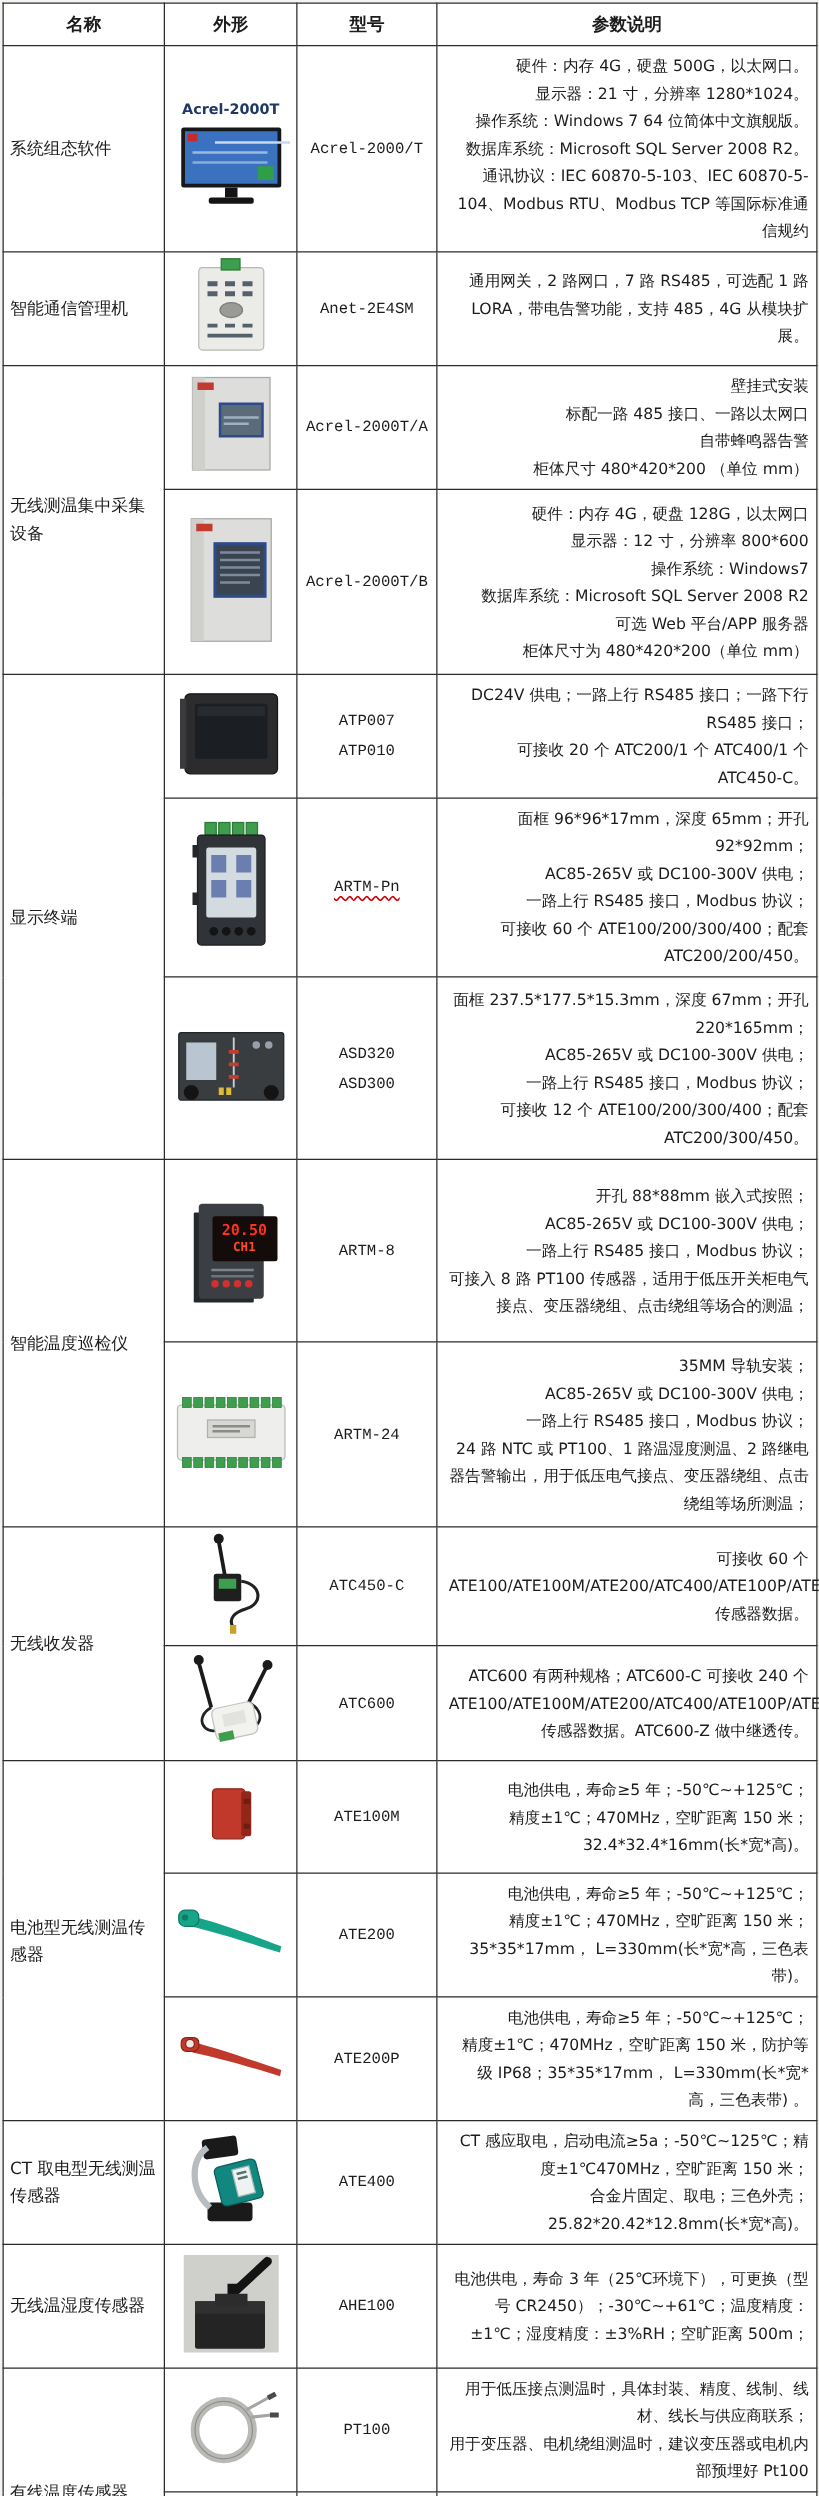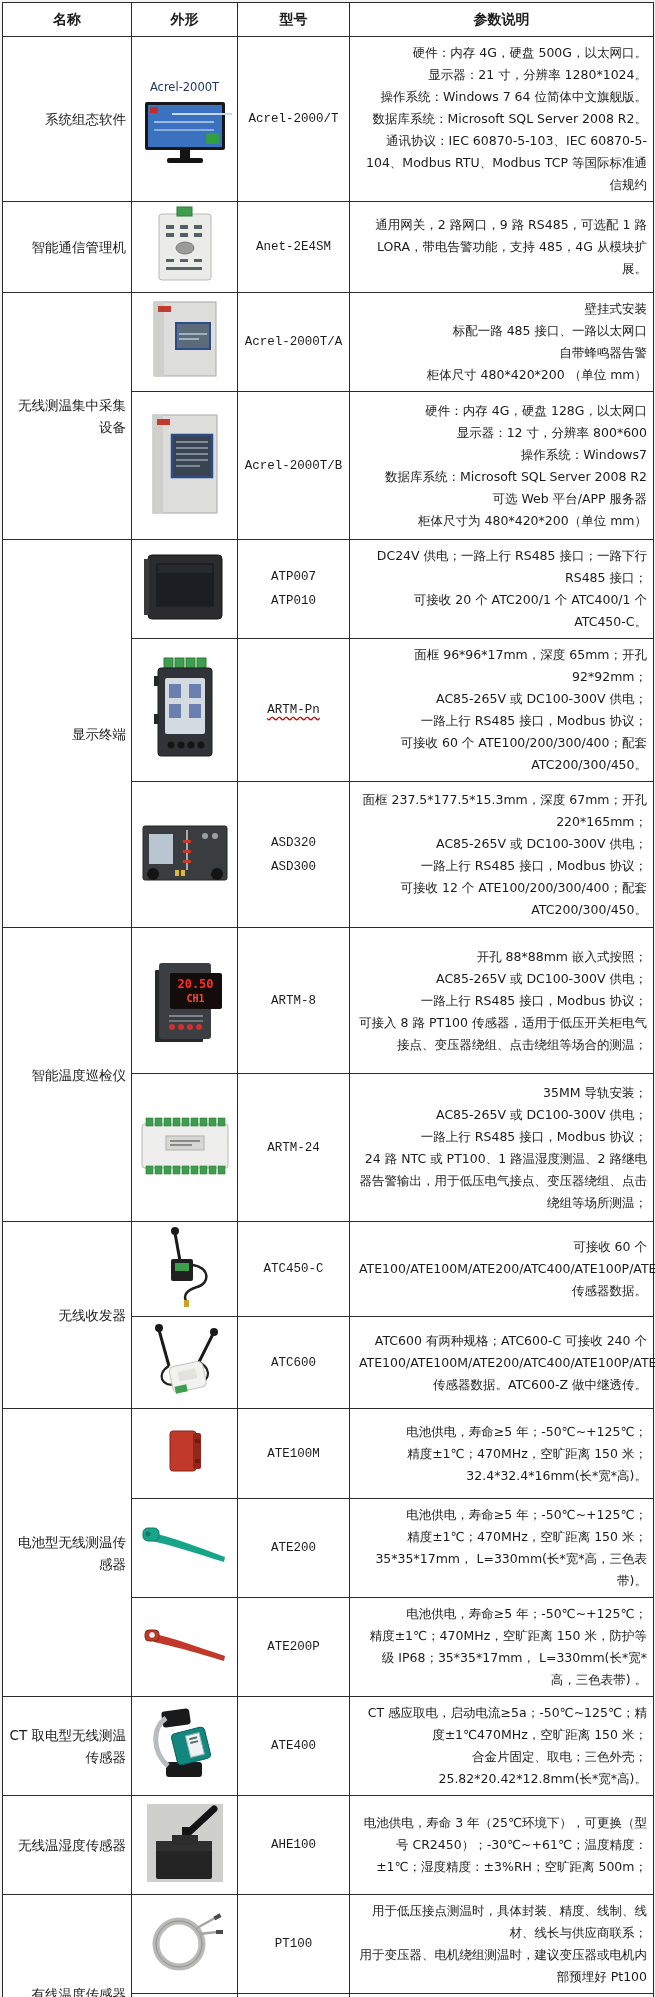--- a/index.html
+++ b/index.html
@@ -11,29 +11,29 @@
   }
   .page { width:655px; background:#f4f4f2; padding:2px; box-sizing:border-box; }
   table.spec { border-collapse:collapse; width:651px; table-layout:fixed; background:#fff; }
   .spec th, .spec td {
     border:1.6px solid #2b2b2b;
     padding:2px 5px;
     box-sizing:border-box;
     vertical-align:middle;
   }
   .spec th { font-size:14px; font-weight:bold; height:34px; text-align:center;margin-left:32px; }
-  td.name  { text-align:right; font-size:13.5px; line-height:22px; }
+  td.name  { text-align:left; font-size:13.5px; line-height:22px; }
   td.model { text-align:center; font-size:12.5px; line-height:24px; white-space:pre-line; font-family:Liberation Mono, monospace; }
   td.params{ font-size:12.5px; line-height:22px; white-space:pre-line; padding:5px 6px 5px 9px; text-align:right; }
   td.img   { text-align:center; padding:3px 2px; }
   .wavy { text-decoration:underline; text-decoration-style:wavy; text-decoration-color:#cc0000; text-underline-offset:3px; }
 
   
   .mon-wrap { display:inline-block; }
-  .mon-caption { font-weight:normal; color:#1f3864; font-size:11.5px; margin-bottom:8px; }
+  .mon-caption { font-weight:bold; color:#1f3864; font-size:11.5px; margin-bottom:8px; }
   .mon-screen { width:80px; height:48px; background:#3a72c0; border:3px solid #16181c; border-radius:2px;
                 position:relative; margin:0 auto; box-sizing:border-box; }
   .mon-red   { position:absolute; left:2px; top:2px; width:8px; height:6px; background:#c62b2b; }
   .mon-green { position:absolute; right:3px; bottom:3px; width:13px; height:11px; background:#2f9e44; }
   .mon-dash  { position:absolute; left:6px; top:16px; width:60px; height:2px; background:#9db9e2; box-shadow:0 8px 0 #8badd9, 18px -8px 0 #c8d8ef; }
   .mon-neck  { width:10px; height:8px; background:#141414; margin:0 auto; }
   .mon-base  { width:36px; height:5px; background:#141414; margin:0 auto; border-radius:2px; }
 
   
   .artm8 { width:52px; height:76px; background:#3b3f43; border-radius:3px; margin:0 auto; position:relative;
@@ -103,21 +103,21 @@
                 <rect x="40" y="28" width="8" height="4"></rect>
           <rect x="12" y="54" width="8" height="3"></rect>
                 <rect x="26" y="54" width="8" height="3"></rect>
                 <rect x="40" y="54" width="8" height="3"></rect>
           <rect x="12" y="62" width="36" height="3"></rect>
         </g>
         <ellipse cx="31" cy="43" rx="9" ry="6" fill="#9a9a96" stroke="#7d7d79"></ellipse>
       </svg>
     </td>
     <td class="model">Anet-2E4SM</td>
-    <td class="params">通用网关，2 路网口，9 路 RS485，可选配 1 路 LORA，带电告警功能，支持 485，4G 从模块扩展。</td>
+    <td class="params">通用网关，2 路网口，7 路 RS485，可选配 1 路 LORA，带电告警功能，支持 485，4G 从模块扩展。</td>
   </tr>
 
   <tr style="height:97px">
     <td class="name" rowspan="2">无线测温集中采集设备</td>
     <td class="img">
       <svg width="78" height="86" viewBox="0 0 78 86">
         <rect x="8" y="5" width="62" height="74" fill="#dddddb" stroke="#a8a8a4"></rect>
         <rect x="8" y="5" width="10" height="74" fill="#cfcfcc"></rect>
         <rect x="12" y="9" width="13" height="6" fill="#c23b2e"></rect>
         <rect x="30" y="26" width="34" height="26" fill="#5b6b7a" stroke="#2d4a8a" stroke-width="2"></rect>
@@ -197,21 +197,21 @@
                 <circle cx="29" cy="89" r="3.5"></circle>
                 <circle cx="39" cy="89" r="3.5"></circle>
                 <circle cx="49" cy="89" r="3.5"></circle>
         </g>
       </svg>
     </td>
     <td class="model"><span class="wavy">ARTM-Pn</span></td>
     <td class="params">面框 96*96*17mm，深度 65mm；开孔 92*92mm；
 AC85-265V 或 DC100-300V 供电；
 一路上行 RS485 接口，Modbus 协议；
-可接收 60 个 ATE100/200/300/400；配套 ATC200/300/450。</td>
+可接收 60 个 ATE100/200/300/400；配套 ATC200/200/450。</td>
   </tr>
 
   <tr style="height:146px">
     <td class="img">
       <svg width="92" height="66" viewBox="0 0 92 66">
         <rect x="4" y="6" width="84" height="54" rx="2" fill="#3a3d40" stroke="#222527"></rect>
         <rect x="10" y="14" width="24" height="30" fill="#b9c6d2"></rect>
         <path d="M48 10 v40" stroke="#c9ced2" stroke-width="1.5"></path>
         <g fill="#c43c2e">
                 <rect x="44" y="20" width="8" height="3"></rect>

